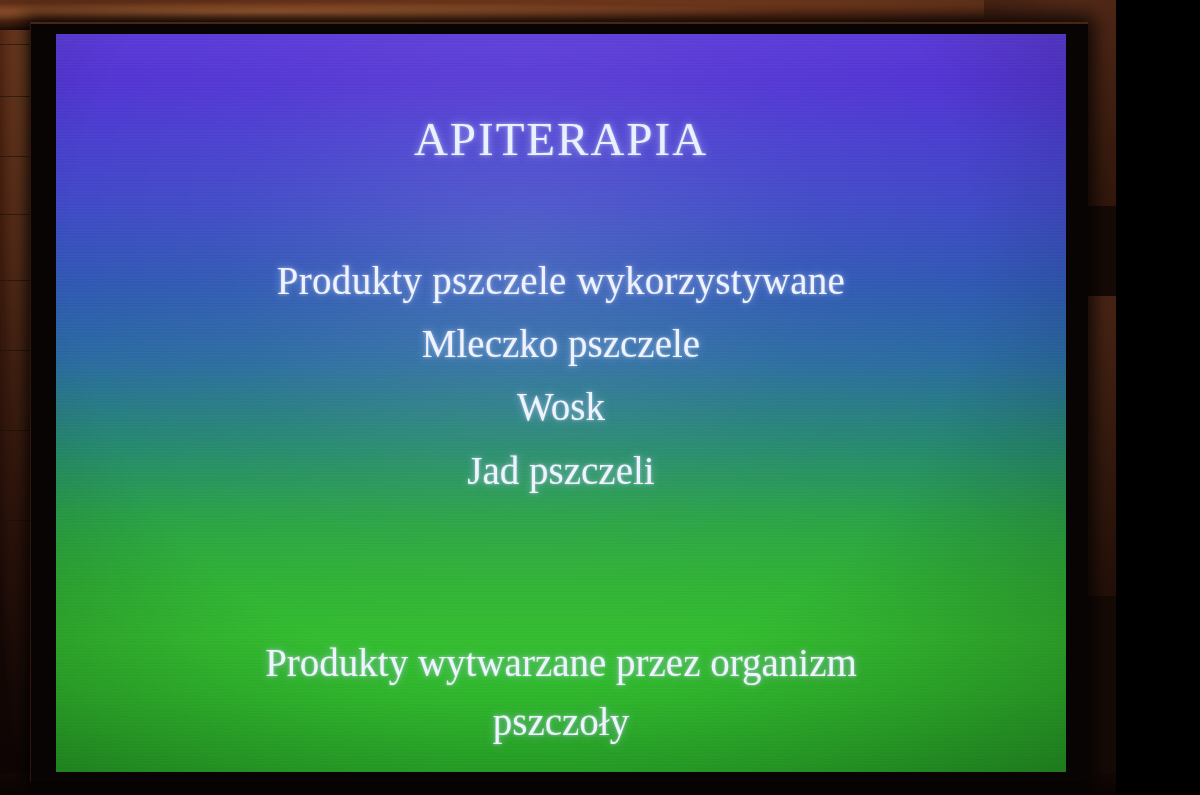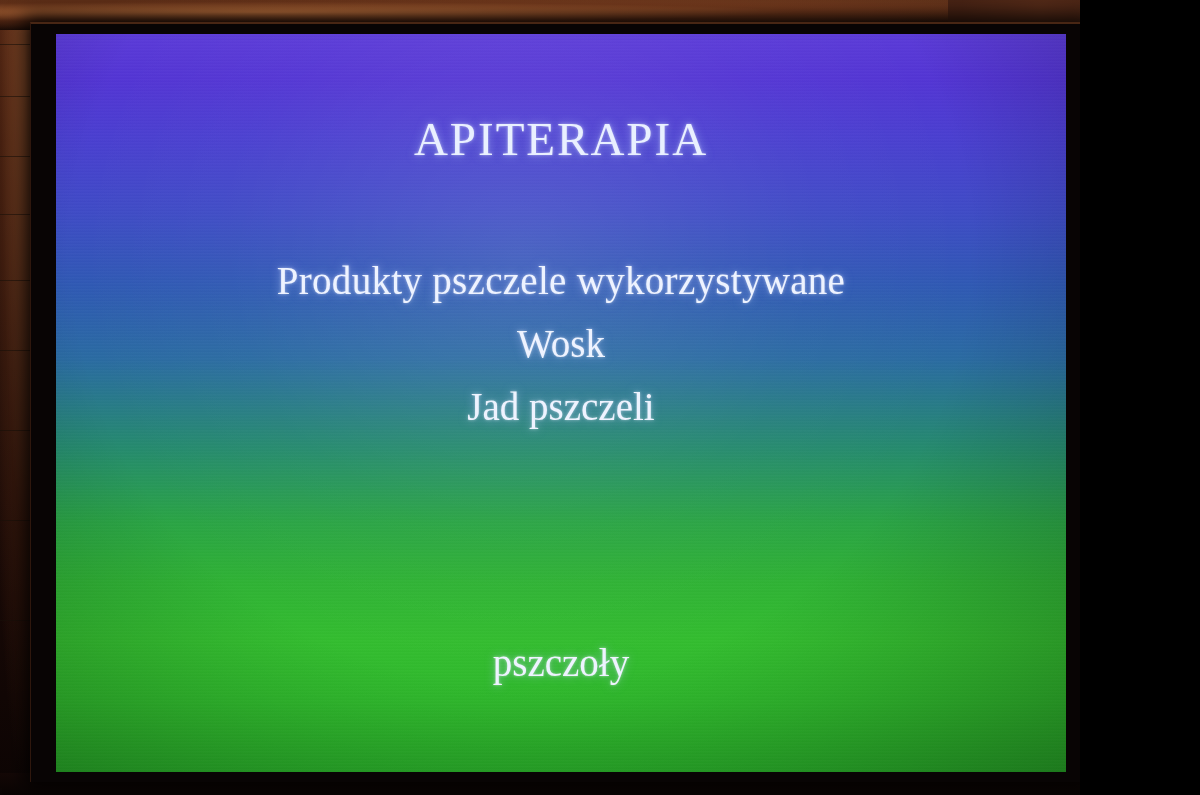--- a/index.html
+++ b/index.html
@@ -14,20 +14,21 @@
     font-family: "Liberation Serif", serif;
   }
 
   
   #scene {
     position: relative;
     width: 1080px;
     height: 795px;
     background: #120604;
     overflow: hidden;
+    padding-left: 36px;
   }
 
   
   .wall-left {
     position: absolute;
     left: 0; top: 0;
     width: 62px; height: 795px;
     background:
       radial-gradient(ellipse at 40% 8%, rgba(190,110,60,0.55) 0%, rgba(120,55,25,0.25) 45%, rgba(0,0,0,0) 70%),
       linear-gradient(180deg, #4a2414 0%, #36190e 18%, #23100a 46%, #170906 75%, #0d0504 100%);
@@ -198,25 +199,27 @@
 
   <div id="screen-frame">
     <div class="edge-hi"></div>
 
     <div id="slide">
       <div class="content soft">
         <div class="slide-title">APITERAPIA</div>
 
         <div class="body-block">
           <span class="ln wide">Produkty pszczele wykorzystywane</span>
+          <span class="ln">Mleczko pszczele</span>
           <span class="ln">Wosk</span>
           <span class="ln">Jad pszczeli</span>
         </div>
 
         <div class="footer-block">
+          <span class="ln">Produkty wytwarzane przez organizm</span>
           <span class="ln">pszczoły</span>
         </div>
       </div>
 
       <div class="scanlines"></div>
       <div class="vignette"></div>
     </div>
   </div>
 
 </div>

